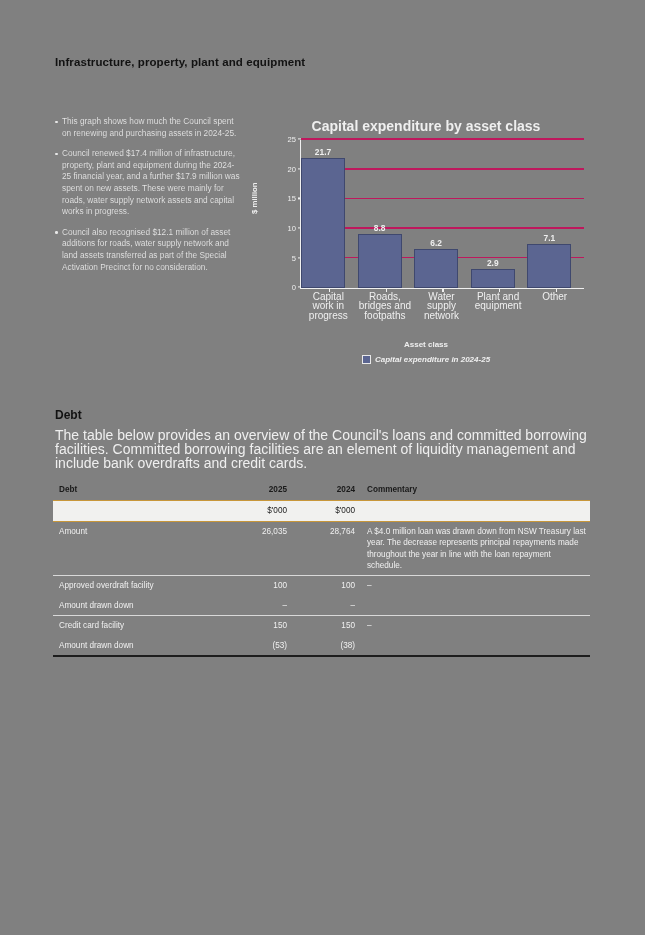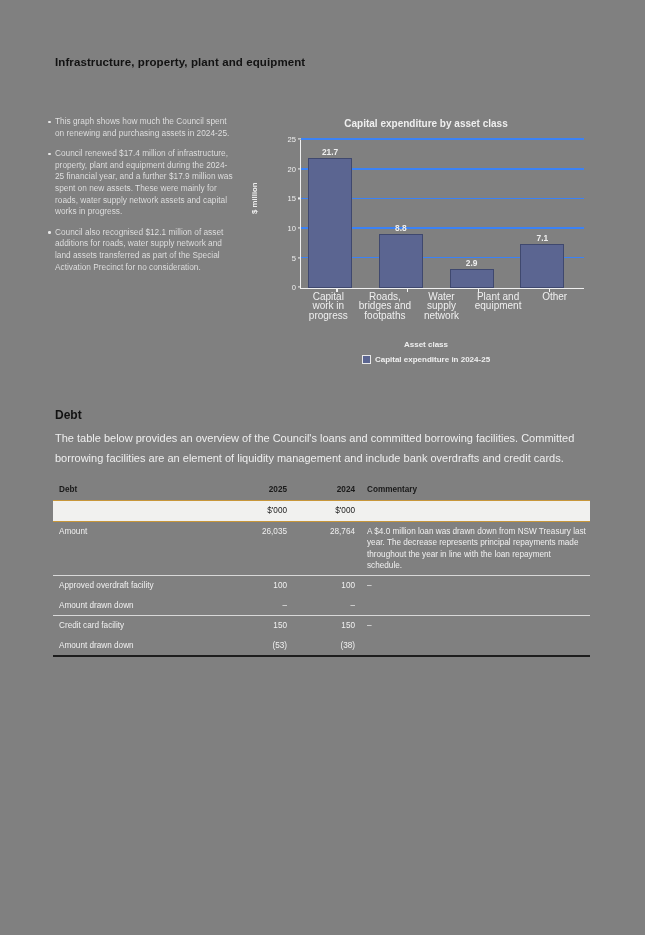--- a/index.html
+++ b/index.html
@@ -39,21 +39,21 @@
     left: 55px;
     top: 408px;
     font-size: 12px;
     font-weight: bold;
     color: #121212;
   }
 
   
   .bullets {
     position: absolute;
-    left: 48px;
+    left: 55px;
     top: 116px;
     width: 186px;
   }
   .bullet {
     position: relative;
     font-size: 8.3px;
     line-height: 11.6px;
     color: #e8e8e8;
     margin-bottom: 9px;
     padding-left: 7px;
@@ -77,40 +77,40 @@
     top: 118px;
     width: 340px;
     height: 270px;
   }
   .chart-title {
     position: absolute;
     left: 0;
     top: 0;
     width: 340px;
     text-align: center;
-    font-size: 10px;
+    font-size: 14px;
     font-weight: bold;
     color: #efefef;
   }
   .plot {
     position: absolute;
     left: 44px;
     top: 22px;
     width: 283px;
     height: 148px;
     border-left: 1.2px solid #f0f0f0;
     border-bottom: 1.2px solid #f0f0f0;
     box-sizing: content-box;
   }
   .gridline {
     position: absolute;
     left: 0;
     width: 100%;
     height: 1.6px;
-    background: #3b82f6;
+    background: #be185d;
   }
   .ytick-label {
     position: absolute;
     right: 100%;
     margin-right: 5px;
     transform: translateY(-50%);
     font-size: 7.6px;
     color: #efefef;
     white-space: nowrap;
   }
@@ -205,41 +205,42 @@
   }
   .legend {
     position: absolute;
     left: 0;
     top: 237px;
     width: 340px;
     display: flex;
     align-items: flex-end;
     justify-content: center;
     gap: 4px;
+    font-style: italic;
   }
   .legend-swatch {
     width: 7px;
     height: 7px;
     background: #5b6591;
     border: 0.8px solid #e9e9e9;
   }
   .legend-text {
     font-size: 8px;
     font-weight: bold;
     color: #efefef;
   }
 
   
   .body-para {
     position: absolute;
     left: 55px;
     top: 428px;
     width: 533px;
-    font-size: 11px;
-    line-height: 20px;
+    font-size: 14px;
+    line-height: 14px;
     color: #efefef;
   }
 
   
   .debt-table {
     position: absolute;
     left: 53px;
     top: 482px;
     width: 537px;
     border-collapse: collapse;
@@ -336,20 +337,26 @@
       <div class="bars">
         <div class="bar-slot">
           <div class="bar" style="height:86.8%">
             <span class="bar-value">21.7</span>
           </div>
           <span class="xtick-mark"></span>
         </div>
         <div class="bar-slot">
           <div class="bar" style="height:35.2%">
             <span class="bar-value">8.8</span>
+          </div>
+          <span class="xtick-mark"></span>
+        </div>
+        <div class="bar-slot">
+          <div class="bar" style="height:24.8%">
+            <span class="bar-value">6.2</span>
           </div>
           <span class="xtick-mark"></span>
         </div>
         <div class="bar-slot">
           <div class="bar" style="height:11.6%">
             <span class="bar-value">2.9</span>
           </div>
           <span class="xtick-mark"></span>
         </div>
         <div class="bar-slot">

